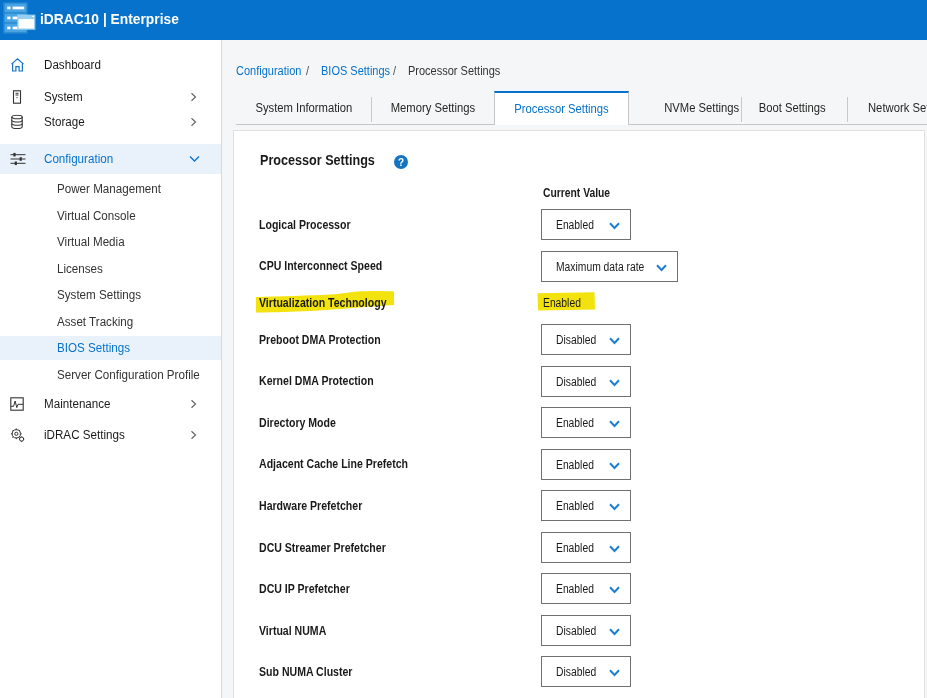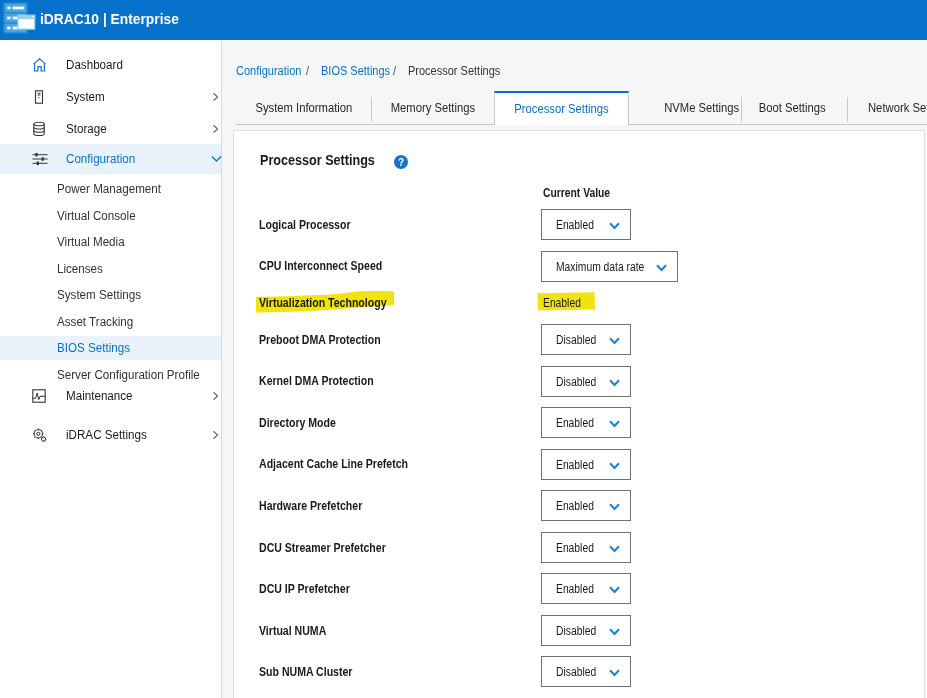--- a/index.html
+++ b/index.html
@@ -7,21 +7,21 @@
     font-family:"Liberation Sans", sans-serif; }
   .abs { position:absolute; }
   
   #header { position:absolute; left:0; top:0; width:927px; height:40px; background:#0672cb; }
   #brand { position:absolute; left:40px; top:10px; color:#fff; font-size:15px; font-weight:bold;
            transform:scaleX(0.92); transform-origin:0 50%; white-space:nowrap; }
   
   #sidebar { position:absolute; left:0; top:40px; width:222px; height:658px; background:#fff; border-right:1px solid #d9d9d9; }
   .cfgbg { position:absolute; left:0; top:104px; width:221px; height:30px; background:#e9f2fb; }
   .biosbg { position:absolute; left:0; top:296px; width:221px; height:24px; background:#e9f2fb; }
-  .mrow { position:absolute; left:0; width:221px; height:32px;margin-left:22px; }
+  .mrow { position:absolute; left:0; width:221px; height:32px; }
   .mrow .icon { position:absolute; left:10px; top:50%; transform:translateY(-50%); }
   .mrow .txt { position:absolute; left:44px; top:50%; transform:translateY(-50%) scaleX(0.93);
                transform-origin:0 50%; font-size:12.5px; color:#1a1a1a; white-space:nowrap; }
   .mrow .chev { position:absolute; left:189px; top:50%; transform:translateY(-50%); }
   .sub { position:absolute; left:57px; font-size:12.5px; color:#333; white-space:nowrap;
          transform:translateY(-50%) scaleX(0.93); transform-origin:0 50%; }
   
   #main { position:absolute; left:222px; top:40px; width:705px; height:658px; background:#f5f6f7; }
   .crumb { position:absolute; top:64px; font-size:12.5px; color:#4d4d4d; white-space:nowrap;
            transform:scaleX(0.88); transform-origin:0 50%; }
@@ -86,21 +86,21 @@
   <svg class="icon" width="14" height="14" viewBox="0 0 14 14" fill="none" stroke="#333" stroke-width="1.1">
     <rect x="3.5" y="0.8" width="7" height="12.4"></rect>
     <path d="M5.5 3.2 H8.5 M5.5 5 H8.5"></path>
     <circle cx="7" cy="7.6" r="0.7" fill="#333" stroke="none"></circle>
   </svg>
   <div class="txt">System</div>
   <svg class="chev" width="9" height="9" viewBox="0 0 9 9" fill="none" stroke="#666" stroke-width="1.2">
       <path d="M2.5 0.8 L6.5 4.5 L2.5 8.2"></path>
     </svg>
 </div>
-<div class="mrow" style="top:113px">
+<div class="mrow" style="top:106px">
   <svg class="icon" width="14" height="15" viewBox="0 0 14 15" fill="none" stroke="#333" stroke-width="1.1">
     <ellipse cx="7" cy="2.5" rx="5.2" ry="1.8"></ellipse>
     <path d="M1.8 2.5 V12.2 c0 1 2.33 1.85 5.2 1.85 s5.2 -0.85 5.2 -1.85 V2.5"></path>
     <path d="M12.2 5.7 c0 1 -2.33 1.85 -5.2 1.85 s-5.2 -0.85 -5.2 -1.85 M12.2 8.9 c0 1 -2.33 1.85 -5.2 1.85 s-5.2 -0.85 -5.2 -1.85"></path>
   </svg>
   <div class="txt">Storage</div>
   <svg class="chev" width="9" height="9" viewBox="0 0 9 9" fill="none" stroke="#666" stroke-width="1.2">
       <path d="M2.5 0.8 L6.5 4.5 L2.5 8.2"></path>
     </svg>
 </div>
@@ -117,21 +117,21 @@
     </svg>
 </div>
 <div class="sub" style="top:189px">Power Management</div>
 <div class="sub" style="top:216px">Virtual Console</div>
 <div class="sub" style="top:242px">Virtual Media</div>
 <div class="sub" style="top:269px">Licenses</div>
 <div class="sub" style="top:295px">System Settings</div>
 <div class="sub" style="top:322px">Asset Tracking</div>
 <div class="sub" style="top:348px;color:#0672cb">BIOS Settings</div>
 <div class="sub" style="top:375px">Server Configuration Profile</div>
-<div class="mrow" style="top:380px">
+<div class="mrow" style="top:388px">
   <svg class="icon" width="14" height="14" viewBox="0 0 14 14" fill="none" stroke="#333" stroke-width="1.1">
     <rect x="0.8" y="0.8" width="12.4" height="12.4"></rect>
     <path d="M0.8 9.3 H3.6 L5.1 4 L6.8 10.6 L8 7.3 H13.2" stroke-width="1.0"></path>
   </svg>
   <div class="txt">Maintenance</div>
   <svg class="chev" width="9" height="9" viewBox="0 0 9 9" fill="none" stroke="#666" stroke-width="1.2">
       <path d="M2.5 0.8 L6.5 4.5 L2.5 8.2"></path>
     </svg>
 </div>
 <div class="mrow" style="top:419px">

